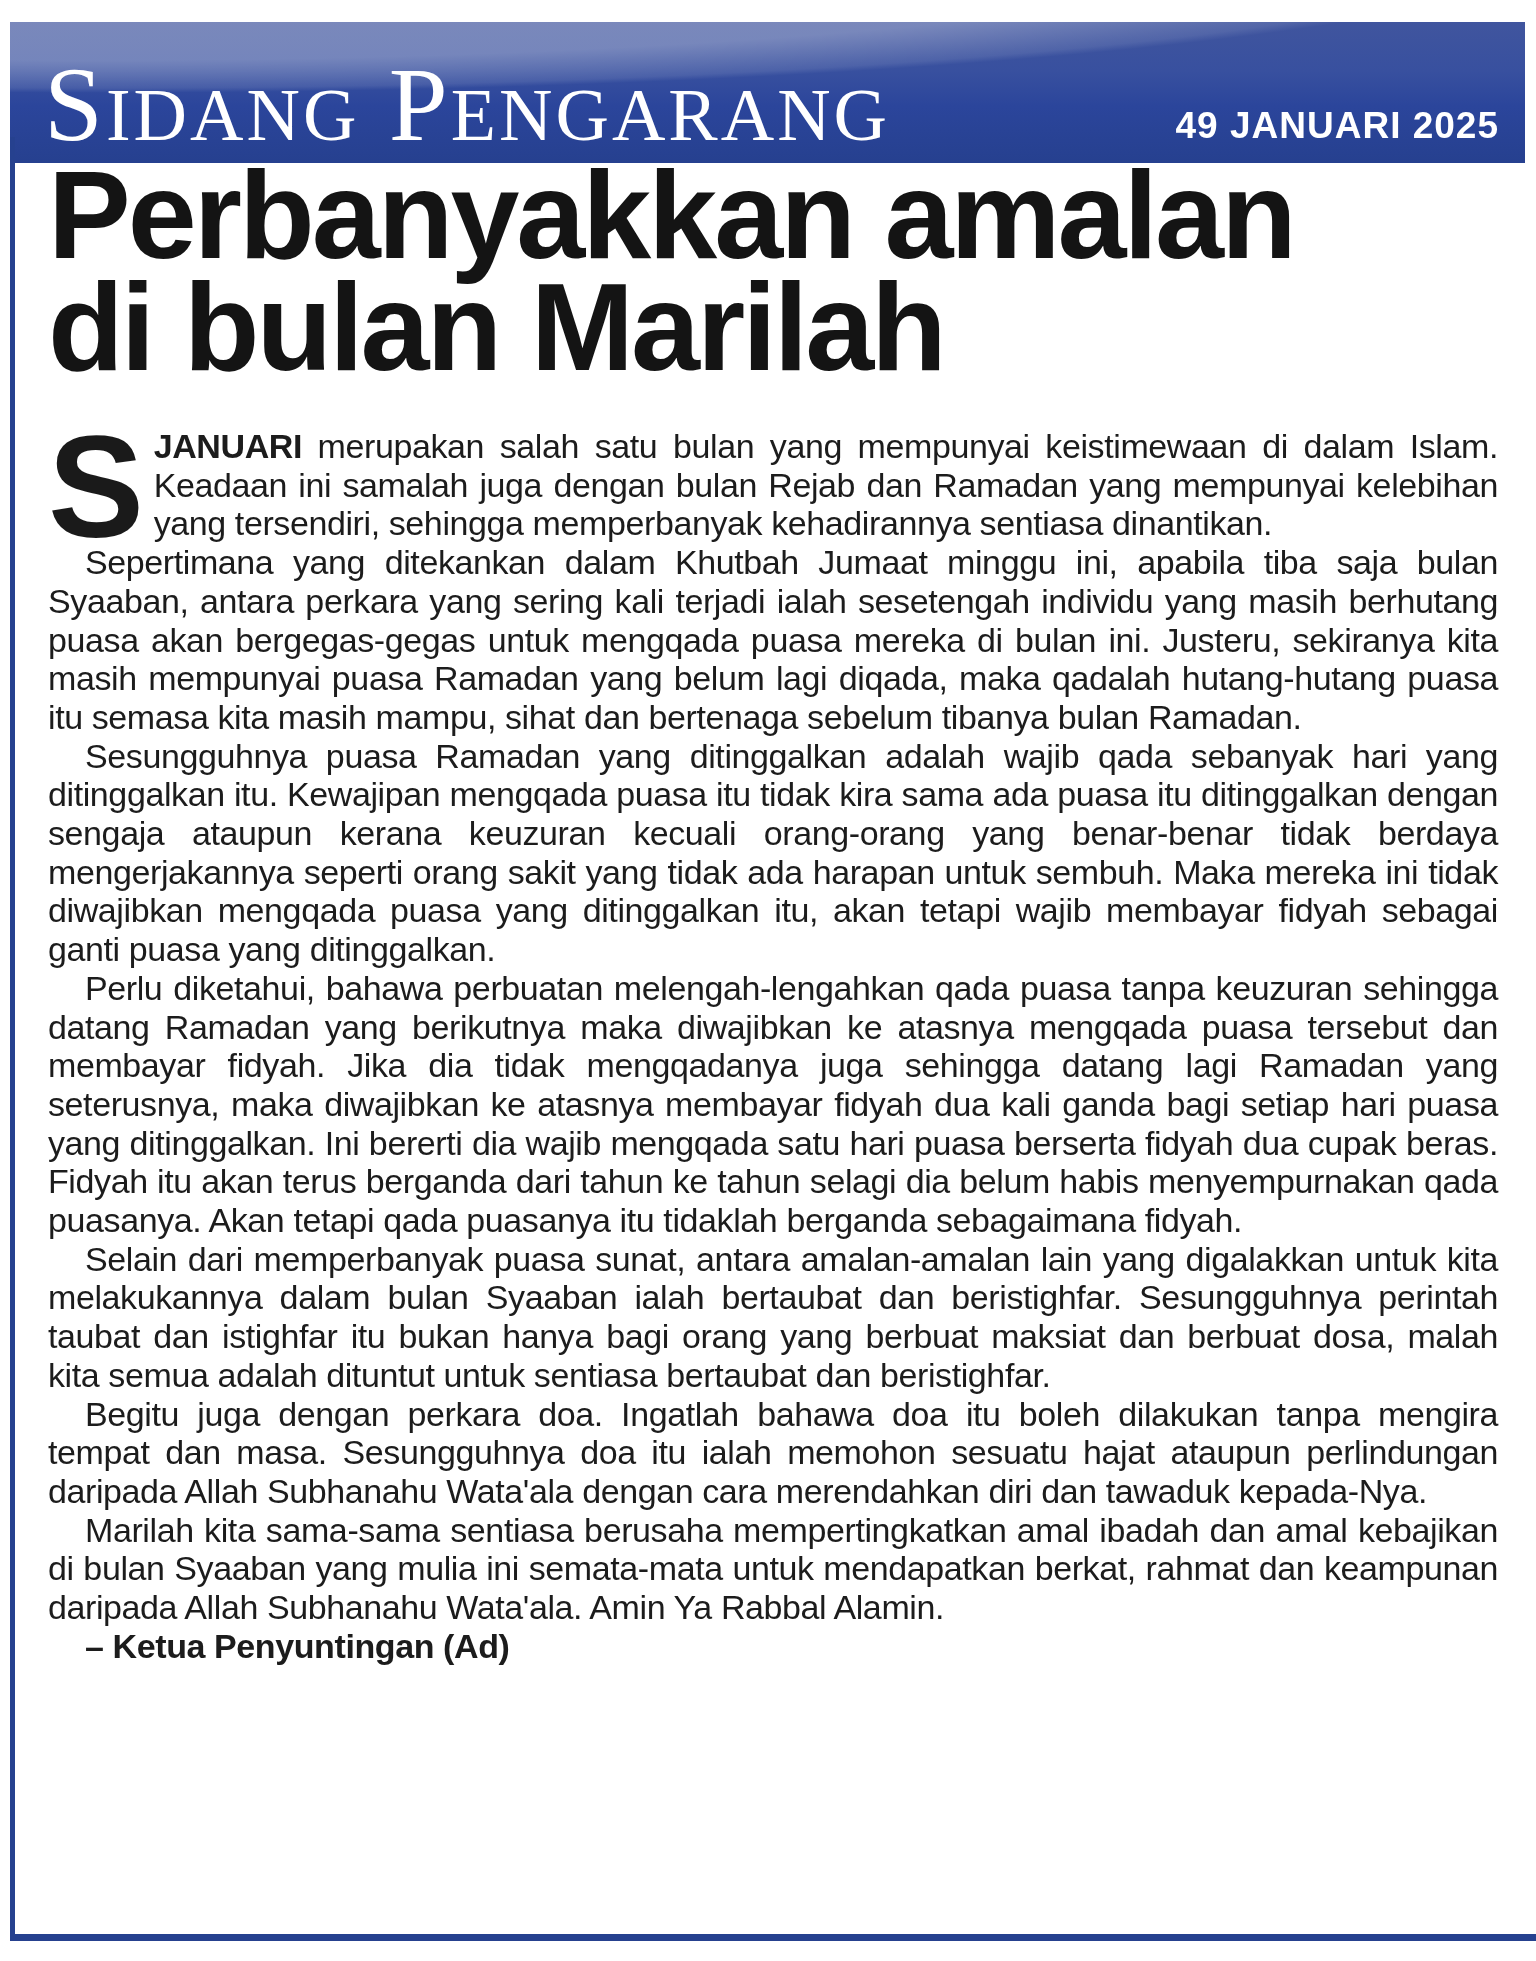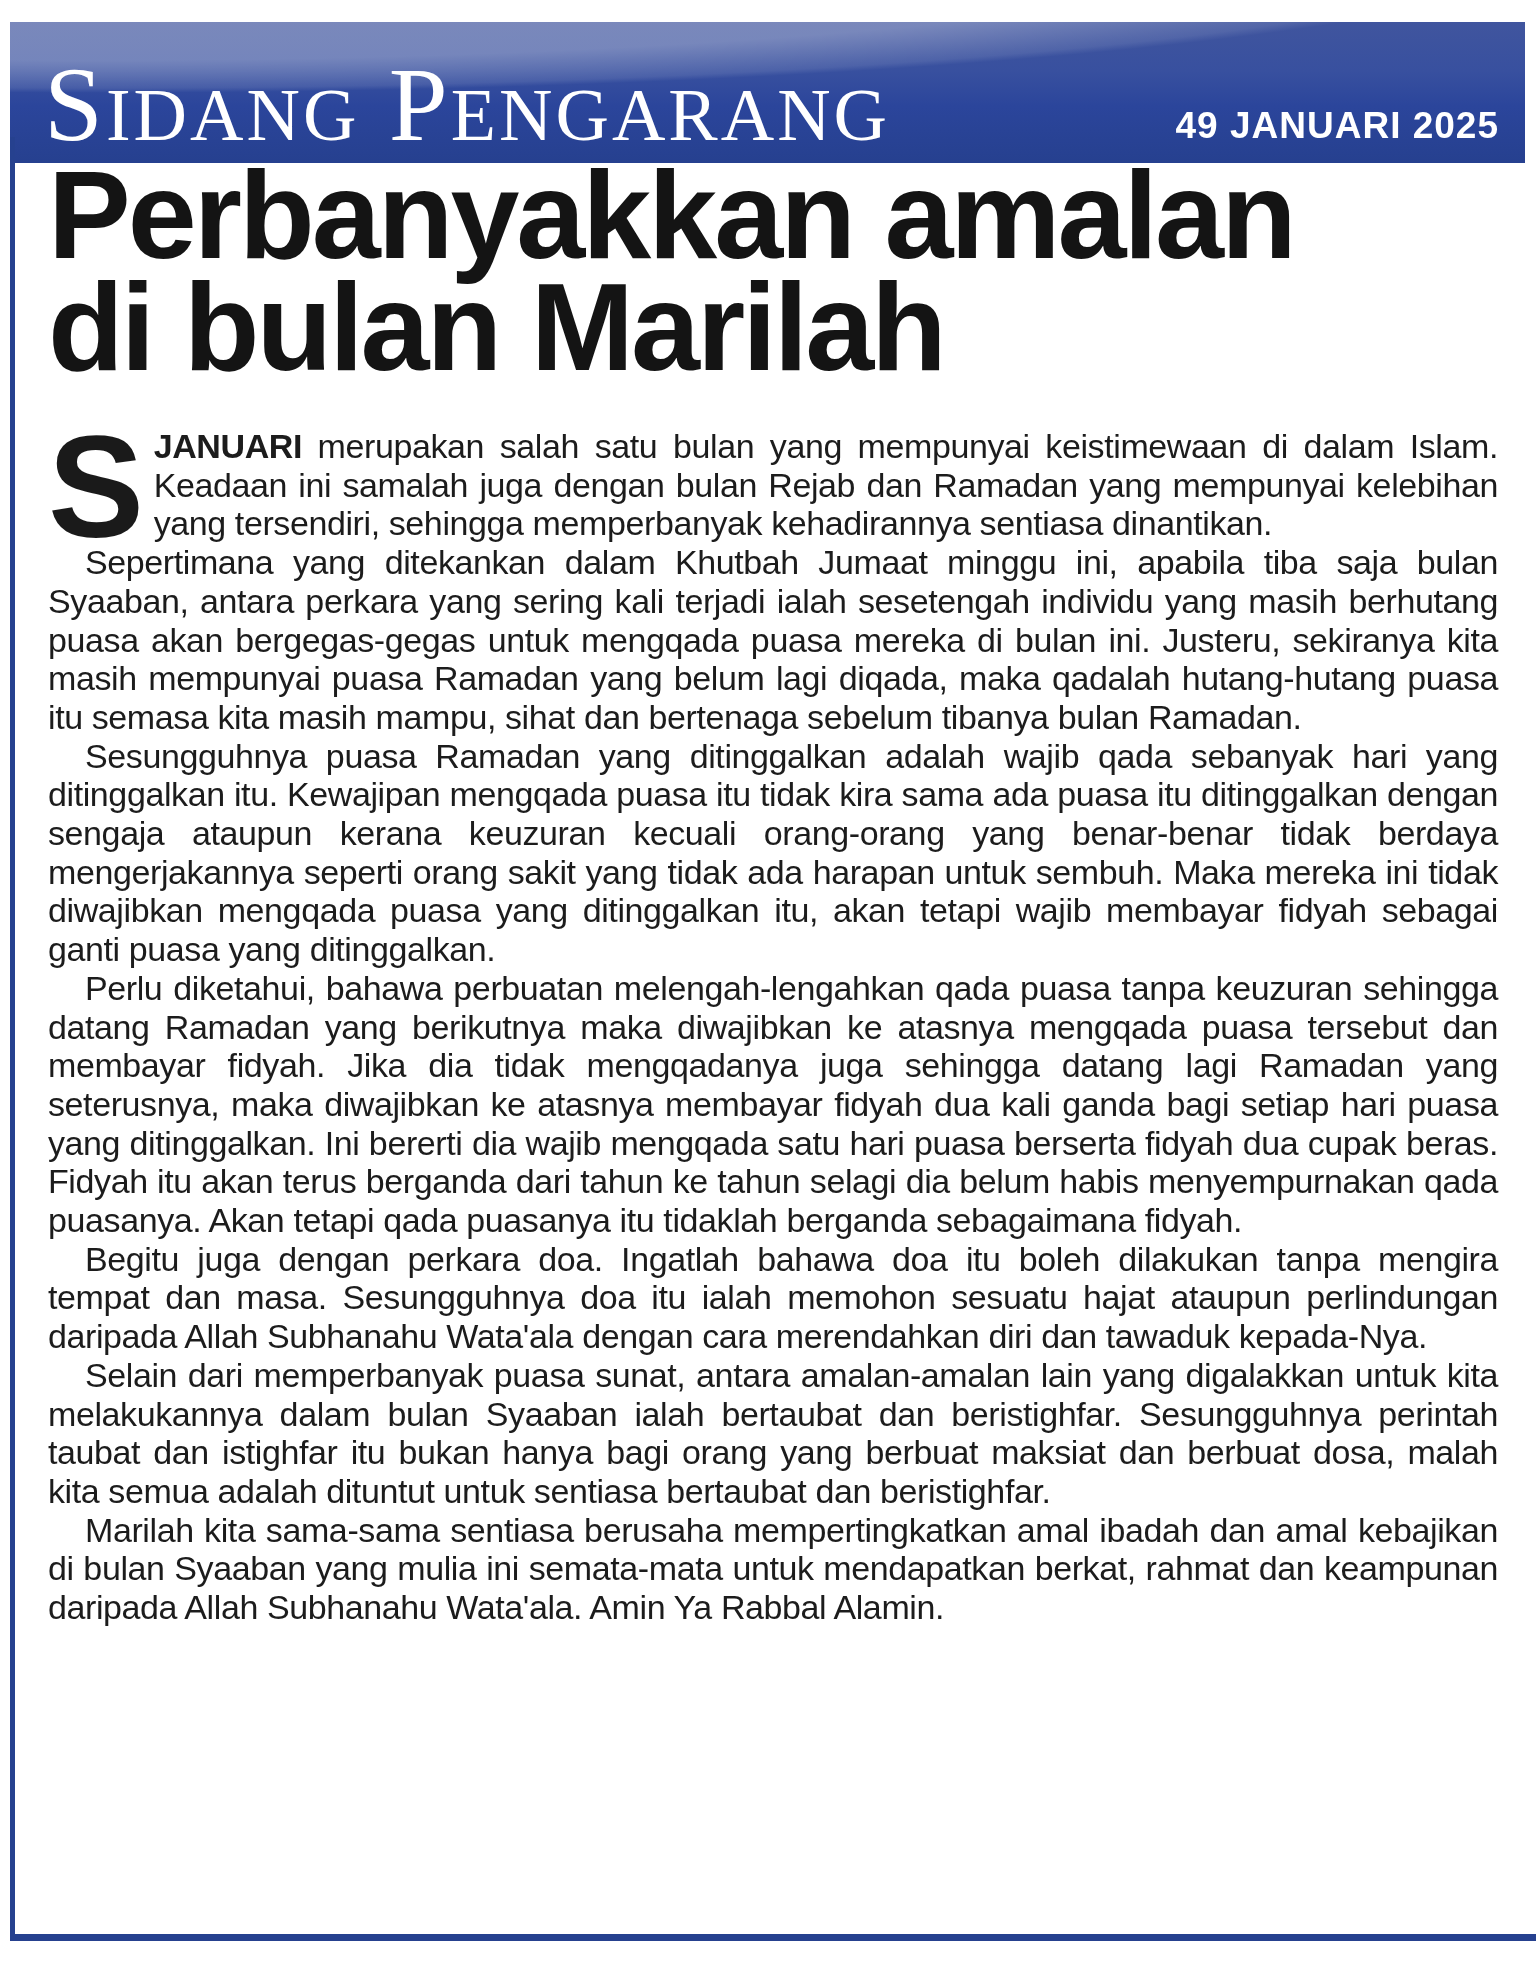--- a/index.html
+++ b/index.html
@@ -96,21 +96,22 @@
 
     <h1 class="headline"><span>Perbanyakkan amalan</span><br><span>di bulan Marilah</span></h1>
 
     <div class="article">
 
       <p class="lead"><span class="dropcap">S</span><span class="lead-bold">JANUARI</span><span> merupakan salah satu bulan yang mempunyai keistimewaan di dalam Islam. Keadaan ini samalah juga dengan bulan Rejab dan Ramadan yang mempunyai kelebihan yang tersendiri, sehingga memperbanyak kehadirannya sentiasa dinantikan.</span></p>
 
       <p>Sepertimana yang ditekankan dalam Khutbah Jumaat minggu ini, apabila tiba saja bulan Syaaban, antara perkara yang sering kali terjadi ialah sesetengah individu yang masih berhutang puasa akan bergegas-gegas untuk mengqada puasa mereka di bulan ini. Justeru, sekiranya kita masih mempunyai puasa Ramadan yang belum lagi diqada, maka qadalah hutang-hutang puasa itu semasa kita masih mampu, sihat dan bertenaga sebelum tibanya bulan Ramadan.</p>
       <p>Sesungguhnya puasa Ramadan yang ditinggalkan adalah wajib qada sebanyak hari yang ditinggalkan itu. Kewajipan mengqada puasa itu tidak kira sama ada puasa itu ditinggalkan dengan sengaja ataupun kerana keuzuran kecuali orang-orang yang benar-benar tidak berdaya mengerjakannya seperti orang sakit yang tidak ada harapan untuk sembuh. Maka mereka ini tidak diwajibkan mengqada puasa yang ditinggalkan itu, akan tetapi wajib membayar fidyah sebagai ganti puasa yang ditinggalkan.</p>
       <p>Perlu diketahui, bahawa perbuatan melengah-lengahkan qada puasa tanpa keuzuran sehingga datang Ramadan yang berikutnya maka diwajibkan ke atasnya mengqada puasa tersebut dan membayar fidyah. Jika dia tidak mengqadanya juga sehingga datang lagi Ramadan yang seterusnya, maka diwajibkan ke atasnya membayar fidyah dua kali ganda bagi setiap hari puasa yang ditinggalkan. Ini bererti dia wajib mengqada satu hari puasa berserta fidyah dua cupak beras. Fidyah itu akan terus berganda dari tahun ke tahun selagi dia belum habis menyempurnakan qada puasanya. Akan tetapi qada puasanya itu tidaklah berganda sebagaimana fidyah.</p>
+      <p>Selain dari memperbanyak puasa sunat, antara amalan-amalan lain yang digalakkan untuk kita melakukannya dalam bulan Syaaban ialah bertaubat dan beristighfar. Sesungguhnya perintah taubat dan istighfar itu bukan hanya bagi orang yang berbuat maksiat dan berbuat dosa, malah kita semua adalah dituntut untuk sentiasa bertaubat dan beristighfar.</p>
       <p>Begitu juga dengan perkara doa. Ingatlah bahawa doa itu boleh dilakukan tanpa mengira tempat dan masa. Sesungguhnya doa itu ialah memohon sesuatu hajat ataupun perlindungan daripada Allah Subhanahu Wata'ala dengan cara merendahkan diri dan tawaduk kepada-Nya.</p>
-      <p>Selain dari memperbanyak puasa sunat, antara amalan-amalan lain yang digalakkan untuk kita melakukannya dalam bulan Syaaban ialah bertaubat dan beristighfar. Sesungguhnya perintah taubat dan istighfar itu bukan hanya bagi orang yang berbuat maksiat dan berbuat dosa, malah kita semua adalah dituntut untuk sentiasa bertaubat dan beristighfar.</p>
       <p>Marilah kita sama-sama sentiasa berusaha mempertingkatkan amal ibadah dan amal kebajikan di bulan Syaaban yang mulia ini semata-mata untuk mendapatkan berkat, rahmat dan keampunan daripada Allah Subhanahu Wata'ala. Amin Ya Rabbal Alamin.</p>
 
+      <p class="signature">– Ketua Penyuntingan (Ad)</p>
     </div>
   </div>
 
   <div class="bottom-rule"></div>
 </div>
 
 </body></html>

